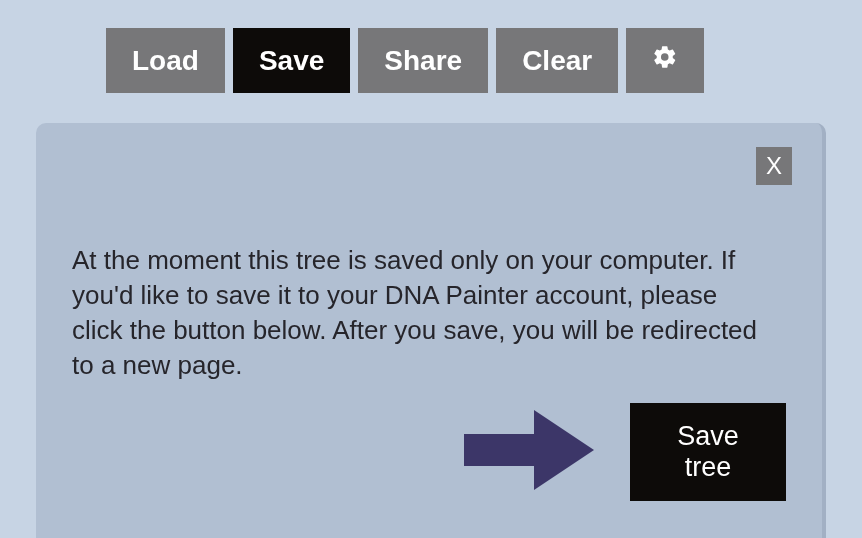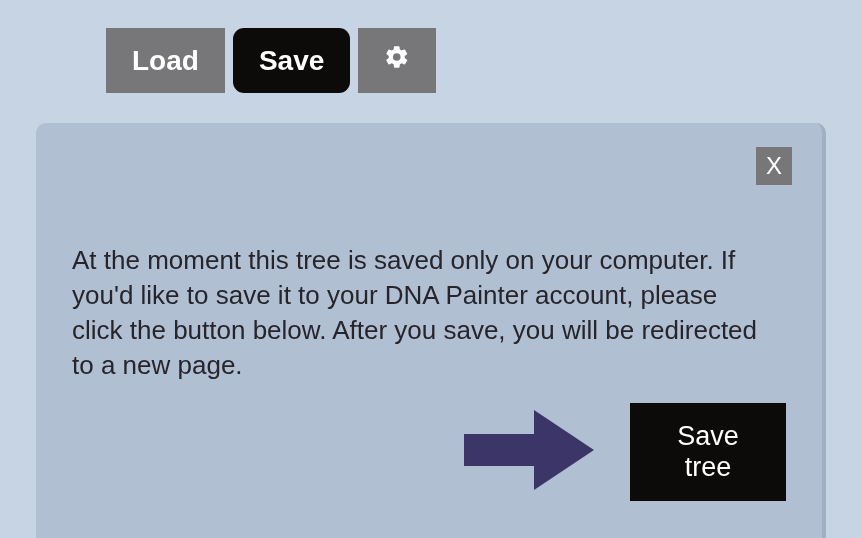--- a/index.html
+++ b/index.html
@@ -22,21 +22,20 @@
     font-weight: 700;
     padding: 16px 26px;
     border: none;
     cursor: pointer;
     display: inline-flex;
     align-items: center;
     gap: 8px;
   }
   .tbtn.active {
     background: #0d0b09;
-    border-radius: 11px;
   }
   .gear {
     display: inline-block;
   }
   .panel {
     position: relative;
     margin: 30px 0 0 36px;
     width: 790px;
     height: 416px;
     background: #b1bfd2;
@@ -85,20 +84,22 @@
     border: none;
     cursor: pointer;
   }
 </style>
 </head>
 <body>
 
 <div class="toolbar">
   <button class="tbtn">Load</button>
   <button class="tbtn active">Save</button>
+  <button class="tbtn">Share</button>
+  <button class="tbtn">Clear</button>
   <button class="tbtn">
     <span class="gear">
       <svg width="26" height="26" viewBox="0 0 24 24" fill="#fff">
         <path d="M19.14,12.94a7.07,7.07,0,0,0,.05-.94,7.07,7.07,0,0,0-.05-.94l2.11-1.65a.5.5,0,0,0,.12-.64l-2-3.46a.5.5,0,0,0-.61-.22l-2.49,1a7,7,0,0,0-1.62-.94l-.38-2.65A.5.5,0,0,0,13.77,2H9.77a.5.5,0,0,0-.5.42L8.89,5.07a7,7,0,0,0-1.62.94l-2.49-1a.5.5,0,0,0-.61.22l-2,3.46a.5.5,0,0,0,.12.64L4.4,11a7.07,7.07,0,0,0-.05.94,7.07,7.07,0,0,0,.05.94L2.29,14.53a.5.5,0,0,0-.12.64l2,3.46a.5.5,0,0,0,.61.22l2.49-1a7,7,0,0,0,1.62.94l.38,2.65a.5.5,0,0,0,.5.42h4a.5.5,0,0,0,.5-.42l.38-2.65a7,7,0,0,0,1.62-.94l2.49,1a.5.5,0,0,0,.61-.22l2-3.46a.5.5,0,0,0-.12-.64ZM11.77,15.5A3.5,3.5,0,1,1,15.27,12,3.5,3.5,0,0,1,11.77,15.5Z"></path>
       </svg>
     </span>
   </button>
 </div>
 
 <div class="panel">

